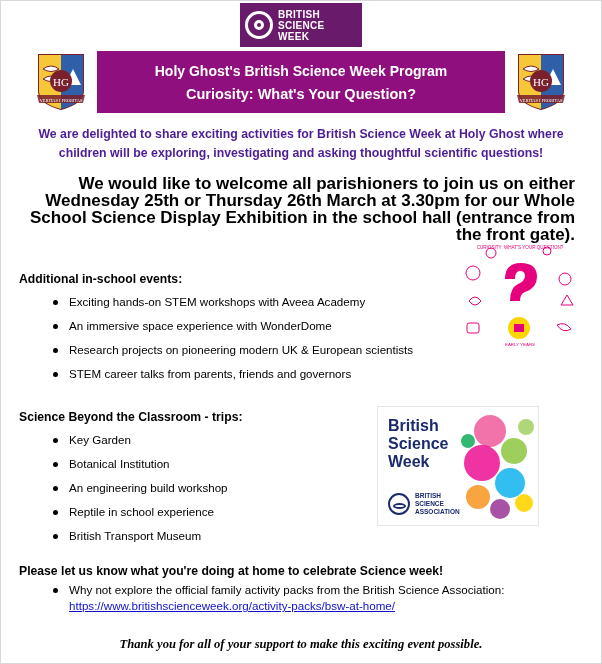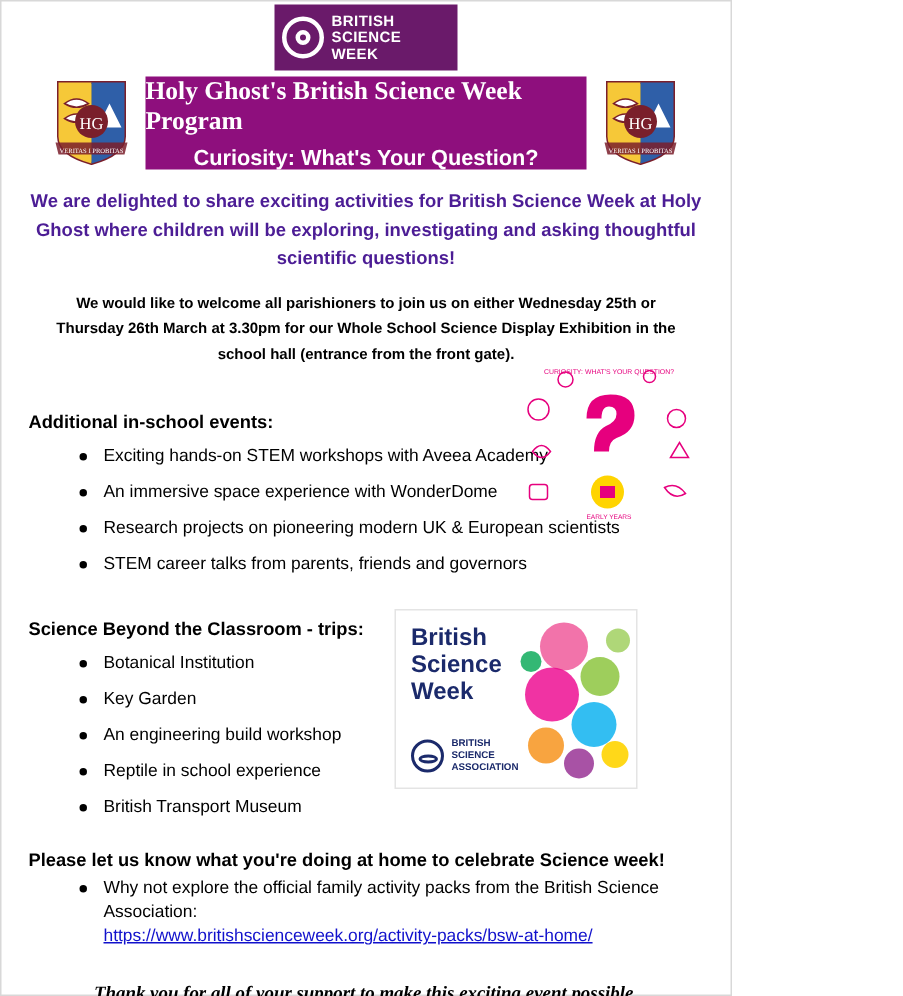--- a/index.html
+++ b/index.html
@@ -9,21 +9,21 @@
   body {
     width: 602px;
     height: 664px;
     background: #ffffff;
     font-family: "Liberation Sans", sans-serif;
     color: #000000;
     overflow: hidden;
   }
   .page {
     position: relative;
-    width: 488px;
+    width: 602px;
     height: 664px;
     box-sizing: border-box;
     border: 1px solid #d8d8d8;
   }
 
   
   .top-logo-wrap {
     width: 100%;
     display: flex;
     justify-content: center;
@@ -91,23 +91,22 @@
     height: 62px;
     background: #8e0f7d;
     color: #ffffff;
     display: flex;
     flex-direction: column;
     align-items: center;
     justify-content: center;
     gap: 7px;
   }
   .banner .line1 {
-    font-size: 17px;
-    font-weight: bold;
-    font-family: Liberation Serif, serif;
+    font-size: 14px;
+    font-weight: bold;
   }
   .banner .line2 {
     font-size: 14.5px;
     font-weight: bold;
   }
 
   
   .content {
     padding: 0 18px;
     box-sizing: border-box;
@@ -115,22 +114,22 @@
   .intro {
     color: #4c1d95;
     font-weight: bold;
     font-size: 12.3px;
     text-align: center;
     line-height: 19px;
     margin-top: 12px;
   }
   .welcome {
     font-weight: bold;
-    font-size: 10px;
-    text-align: center;
+    font-size: 17px;
+    text-align: right;
     line-height: 17px;
     margin-top: 0;
     padding: 0 8px;
   }
   .section-heading {
     font-size: 12.2px;
     font-weight: bold;
     margin-top: 29px;
     margin-bottom: 4px;
   }
@@ -319,22 +318,22 @@
     <div class="section-heading">Additional in-school events:</div>
     <ul class="bullets">
       <li>Exciting hands-on STEM workshops with Aveea Academy</li>
       <li>An immersive space experience with WonderDome</li>
       <li>Research projects on pioneering modern UK &amp; European scientists</li>
       <li>STEM career talks from parents, friends and governors</li>
     </ul>
 
     <div class="section-heading" style="margin-top:24px;">Science Beyond the Classroom - trips:</div>
     <ul class="bullets">
+      <li>Key Garden</li>
       <li>Botanical Institution</li>
-      <li>Key Garden</li>
       <li>An engineering build workshop</li>
       <li>Reptile in school experience</li>
       <li>British Transport Museum</li>
     </ul>
 
     <div class="closing">Please let us know what you're doing at home to celebrate Science week!</div>
     <ul class="link-bullets">
       <li>
         <span>Why not explore the official family activity packs from the British Science Association:</span><br>
         <a class="weblink" href="#">https://www.britishscienceweek.org/activity-packs/bsw-at-home/</a>

